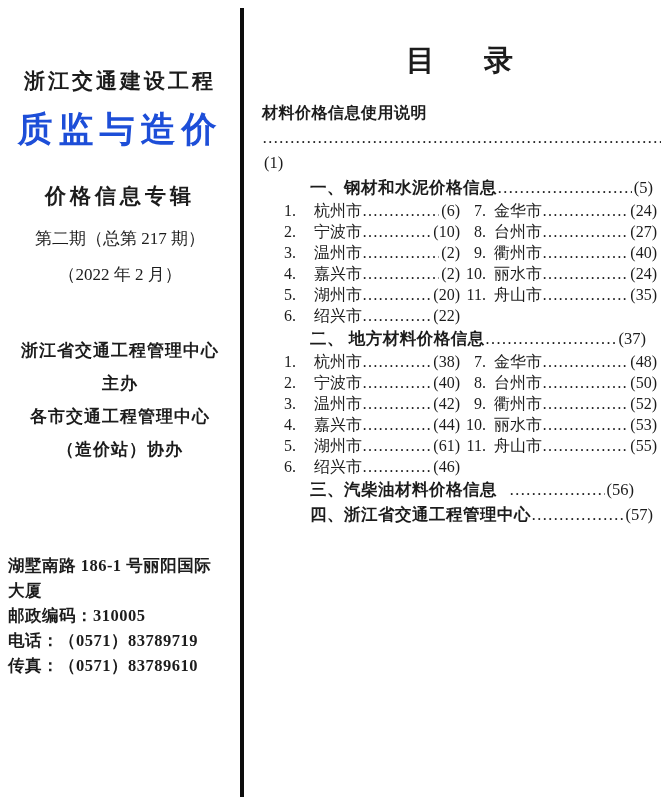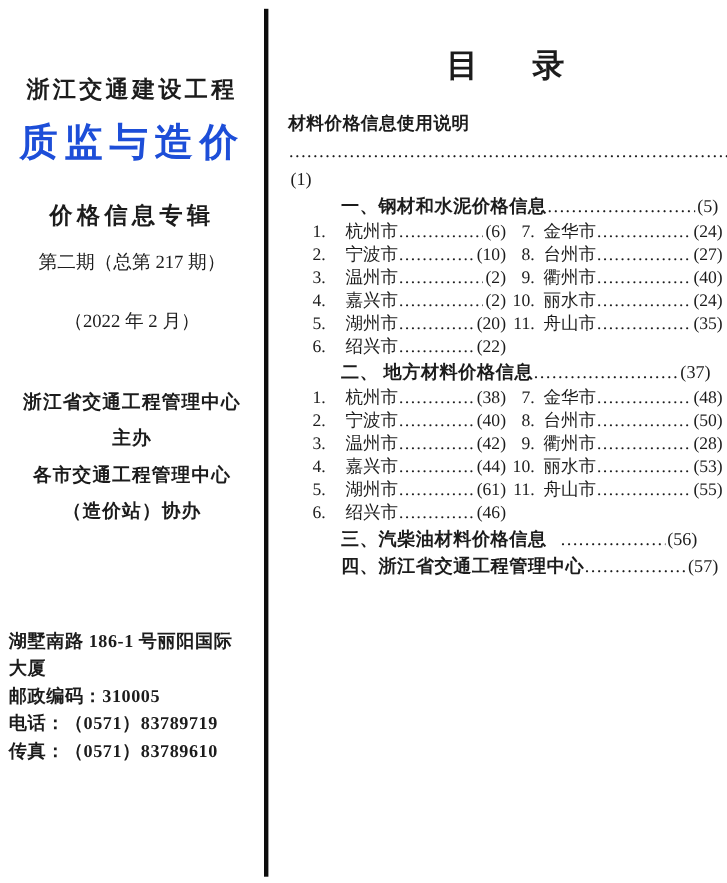--- a/index.html
+++ b/index.html
@@ -27,22 +27,22 @@
   }
   .main-title{
     margin-top:28px;font-size:35px;line-height:44px;font-weight:bold;
     letter-spacing:6px;white-space:nowrap;
   }
   .subtitle{
     margin-top:30px;font-size:21px;line-height:28px;font-weight:600;
     letter-spacing:4px;white-space:nowrap;
   }
   .issue-line{margin-top:16px;font-size:17px;line-height:26px;white-space:nowrap;}
-  .date-line{margin-top:27px;font-size:17px;line-height:26px;white-space:nowrap;}
-  .orgs{margin-top:52px;font-family:Liberation Mono, monospace;}
+  .date-line{margin-top:10px;font-size:17px;line-height:26px;white-space:nowrap;}
+  .orgs{margin-top:52px;font-family:Liberation Sans, sans-serif;}
   .org-line{
     font-size:17px;line-height:22px;margin-bottom:11px;font-weight:bold;
     letter-spacing:1px;white-space:nowrap;
   }
   .contact{
     margin-top:92px;text-align:left;padding:0 6px 0 8px;
     font-size:16.5px;font-weight:600;line-height:25px;letter-spacing:0.5px;
   }
 
   
@@ -255,21 +255,21 @@
               <div class="half lh">
                 <span class="num">3.</span>
                 <span class="city">温州市</span>
                 <span class="leader">…………………………………………………………………………</span>
                 <span class="pg">(42)</span>
               </div>
               <div class="half rh">
                 <span class="num">9.</span>
                 <span class="city">衢州市</span>
                 <span class="leader">…………………………………………………………………………</span>
-                <span class="pg">(28)</span>
+                <span class="pg">(52)</span>
               </div>
             </div>
             <div class="cityrow">
               <div class="half lh">
                 <span class="num">4.</span>
                 <span class="city">嘉兴市</span>
                 <span class="leader">…………………………………………………………………………</span>
                 <span class="pg">(44)</span>
               </div>
               <div class="half rh">

